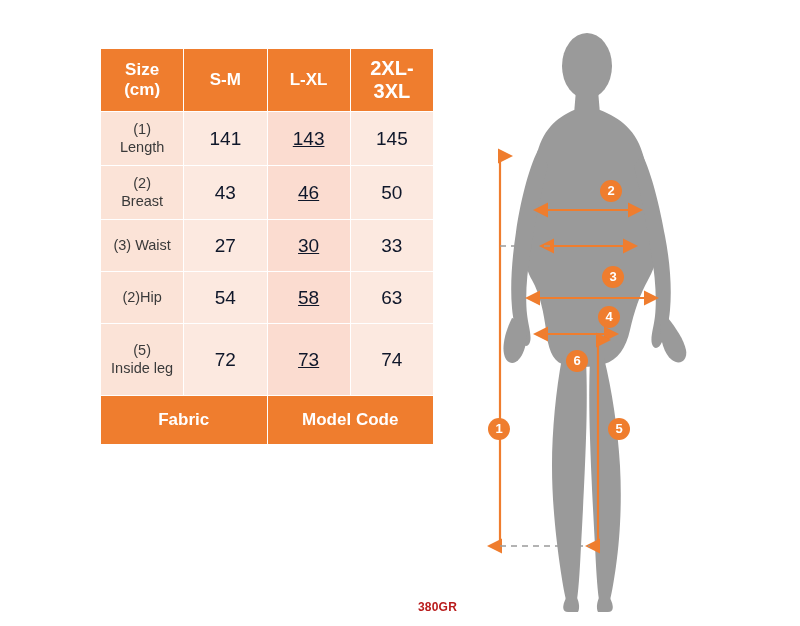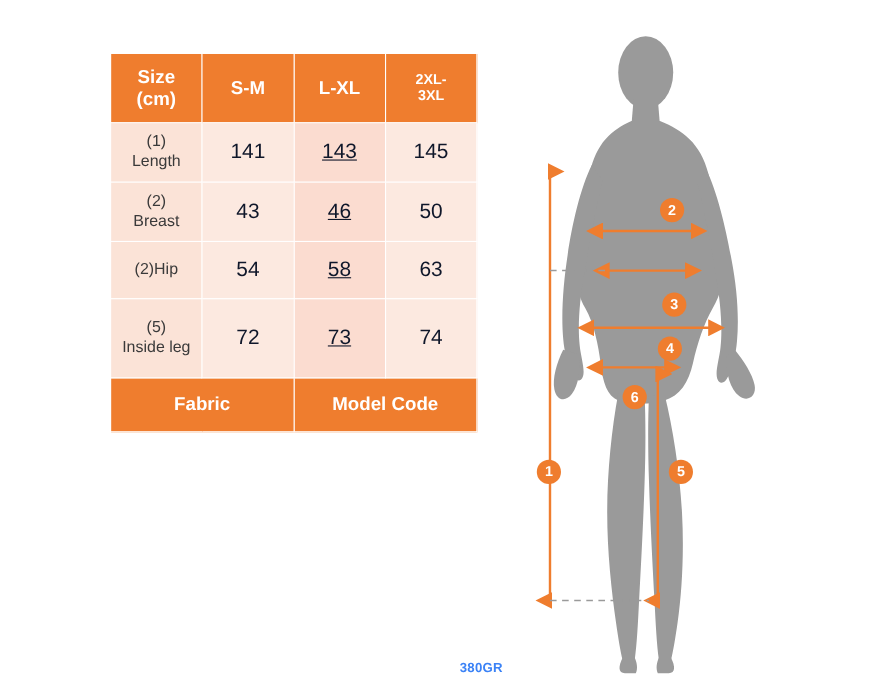--- a/index.html
+++ b/index.html
@@ -41,21 +41,21 @@
   
   .hdr {
     background: #ef7d2e;
     color: #ffffff;
     font-weight: bold;
     font-size: 17px;
     height: 58px;
     line-height: 1.15;
     padding: 2px 3px;
   }
-  .hdr.small { font-size: 13px; text-align: center; }
+  .hdr.small { font-size: 20px; text-align: center; }
   
   .lbl {
     background: #fbe3d7;
     color: #3a3a3a;
     font-size: 14.5px;
     padding: 6px 4px;
     line-height: 1.2;
     width: 88px;
   }
   
@@ -88,21 +88,21 @@
     color: #333333;
     font-size: 19px;
     height: 52px;
   }
   .code-note {
     position: absolute;
     left: 418px;
     top: 600px;
     font-size: 12px;
     font-weight: bold;
-    color: #3b82f6;
+    color: #b91c1c;
     letter-spacing: 0.2px;
   }
   
   .figure {
     position: absolute;
     left: 470px;
     top: 18px;
     width: 300px;
     height: 595px;
   }
@@ -160,20 +160,28 @@
         <tr class="row-h-2">
           <td class="lbl">
             <div>(2)</div>
             <div>Breast</div>
           </td>
           <td class="val">43</td>
           <td class="val alt">46</td>
           <td class="val">50</td>
         </tr>
 
+        <tr class="row-h-3">
+          <td class="lbl">
+            <div>(3) Waist</div>
+          </td>
+          <td class="val">27</td>
+          <td class="val alt">30</td>
+          <td class="val">33</td>
+        </tr>
 
         <tr class="row-h-4">
           <td class="lbl">
             <div>(2)Hip</div>
           </td>
           <td class="val">54</td>
           <td class="val alt">58</td>
           <td class="val">63</td>
         </tr>
 

